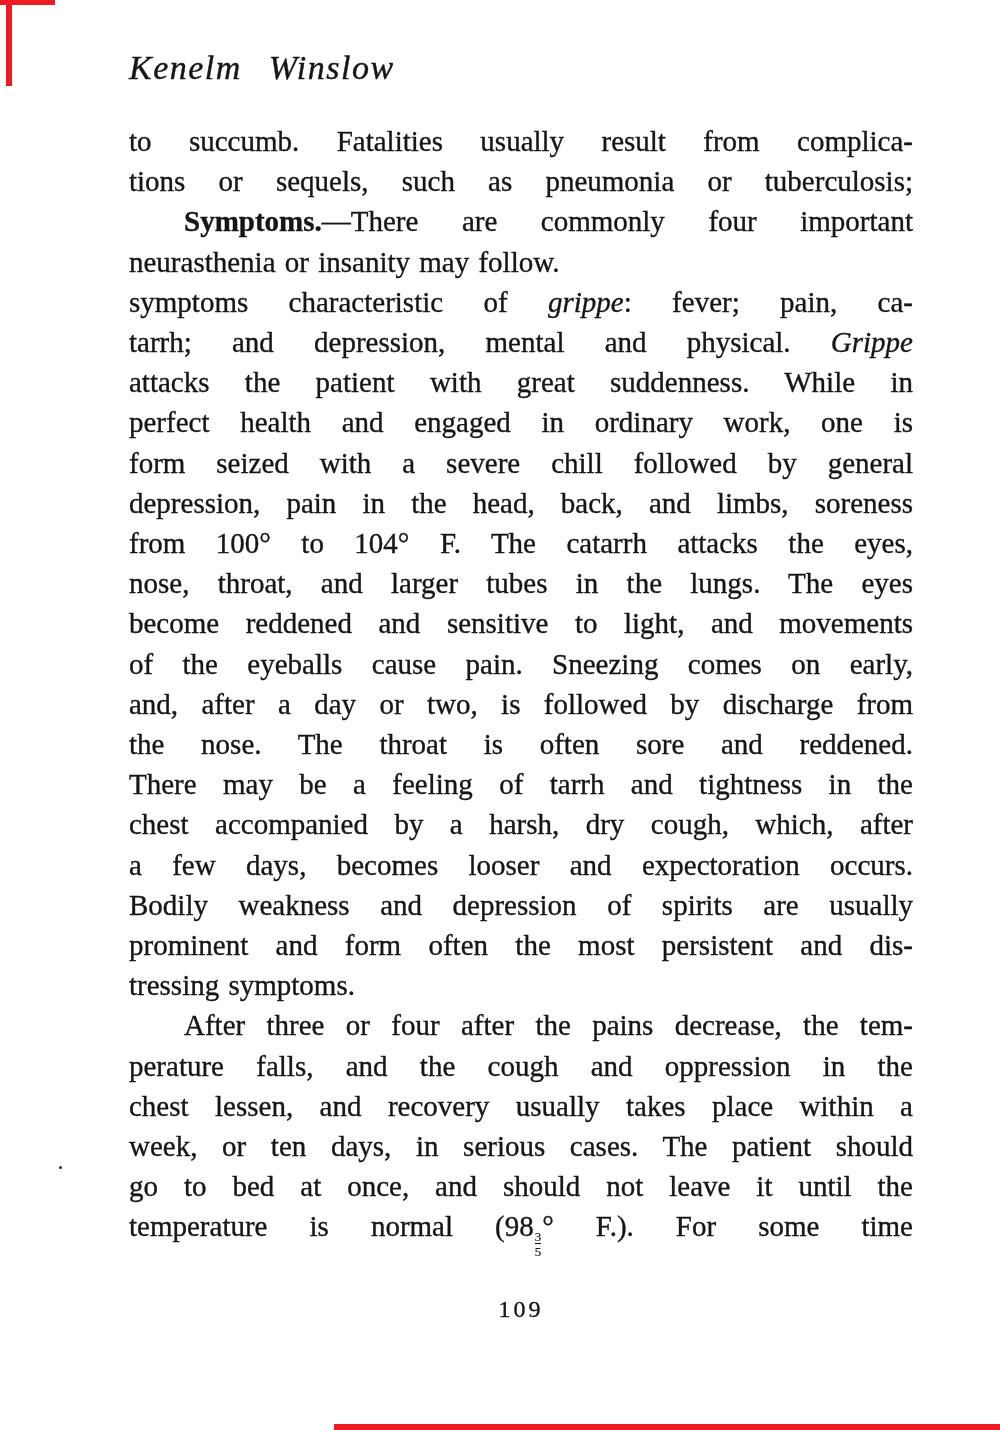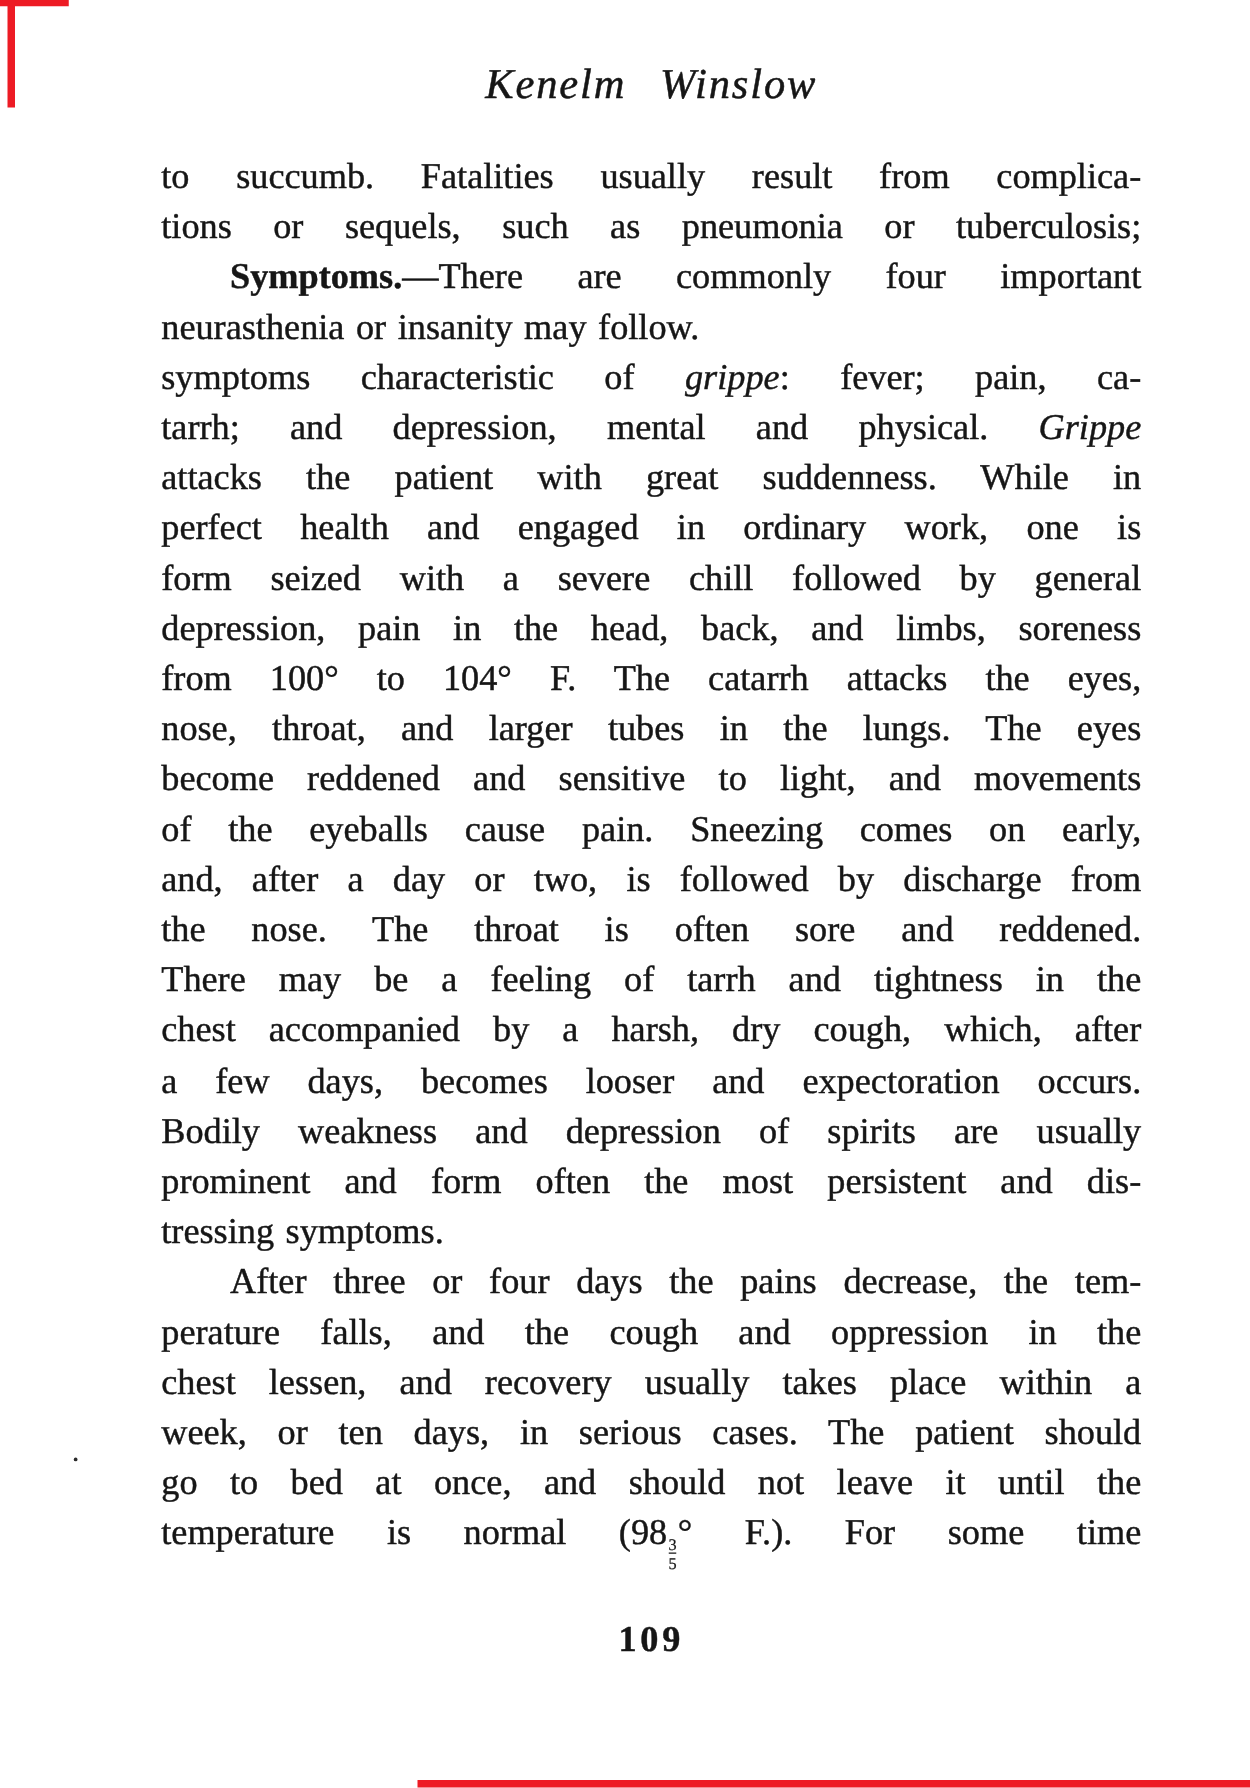--- a/index.html
+++ b/index.html
@@ -6,21 +6,21 @@
   body {
     width: 1000px; height: 1430px;
     background: #ffffff;
     font-family: "Liberation Serif", serif;
     overflow: hidden; position: relative;
   }
   .page { position: absolute; left: 0; top: 0; width: 1000px; height: 1430px; }
 
   .running-header {
     position: absolute; left: 129px; top: 49px; width: 784px;
-    text-align: center; font-style: italic;
+    text-align: left; font-style: italic;
     font-size: 34px; letter-spacing: 1.5px; word-spacing: 17px;
     -webkit-text-stroke: 0.4px currentColor;
   }
 
   .text-block {
     position: absolute; left: 129px; top: 121px; width: 784px;
     font-size: 29px; line-height: 40.2px;
     word-spacing: 2px;
     -webkit-text-stroke: 0.35px currentColor;
   }
@@ -34,21 +34,21 @@
     display: inline-flex; flex-direction: column;
     font-size: 13px; line-height: 1.05;
     vertical-align: -0.32em; text-align: center;
     -webkit-text-stroke: 0.2px currentColor;
     margin: 0 1px;
   }
   .frac .den { border-top: 1.6px solid currentColor; padding-top: 1px; }
 
   .page-number {
     position: absolute; left: 129px; top: 1296px; width: 784px;
-    text-align: center; font-size: 29px; letter-spacing: 3px; font-weight: bold;
+    text-align: center; font-size: 24px; letter-spacing: 3px;
     -webkit-text-stroke: 0.35px currentColor;
   }
 
   .artifact { position: absolute; }
   .artifact.top-h   { left: 0;     top: 0;      width: 55px;  height: 5px; }
   .artifact.left-v  { left: 6px;   top: 0;      width: 6px;   height: 86px; }
   .artifact.bottom-h{ left: 334px; top: 1424px; width: 666px; height: 6px; }
 
   .speck {
     position: absolute; left: 59px; top: 1166px;
@@ -83,21 +83,21 @@
       <div class="line"><span>become reddened and sensitive to light, and movements</span></div>
       <div class="line"><span>of the eyeballs cause pain.  Sneezing comes on early,</span></div>
       <div class="line"><span>and, after a day or two, is followed by discharge from</span></div>
       <div class="line"><span>the nose.  The throat is often sore and reddened.</span></div>
       <div class="line"><span>There may be a feeling of tarrh and tightness in the</span></div>
       <div class="line"><span>chest accompanied by a harsh, dry cough, which, after</span></div>
       <div class="line"><span>a few days, becomes looser and expectoration occurs.</span></div>
       <div class="line"><span>Bodily weakness and depression of spirits are usually</span></div>
       <div class="line"><span>prominent and form often the most persistent and dis-</span></div>
       <div class="line last"><span>tressing symptoms.</span></div>
-      <div class="line indent"><span>After three or four days the pains decrease, the tem-</span></div>
+      <div class="line indent"><span>After three or four after the pains decrease, the tem-</span></div>
       <div class="line"><span>perature falls, and the cough and oppression in the</span></div>
       <div class="line"><span>chest lessen, and recovery usually takes place within a</span></div>
       <div class="line"><span>week, or ten days, in serious cases.  The patient should</span></div>
       <div class="line"><span>go to bed at once, and should not leave it until the</span></div>
       <div class="line"><span>temperature is normal (98</span><span class="frac">
           <span class="num">3</span>
           <span class="den">5</span>
         </span><span>° F.).  For some time</span></div>
     </div>
 

